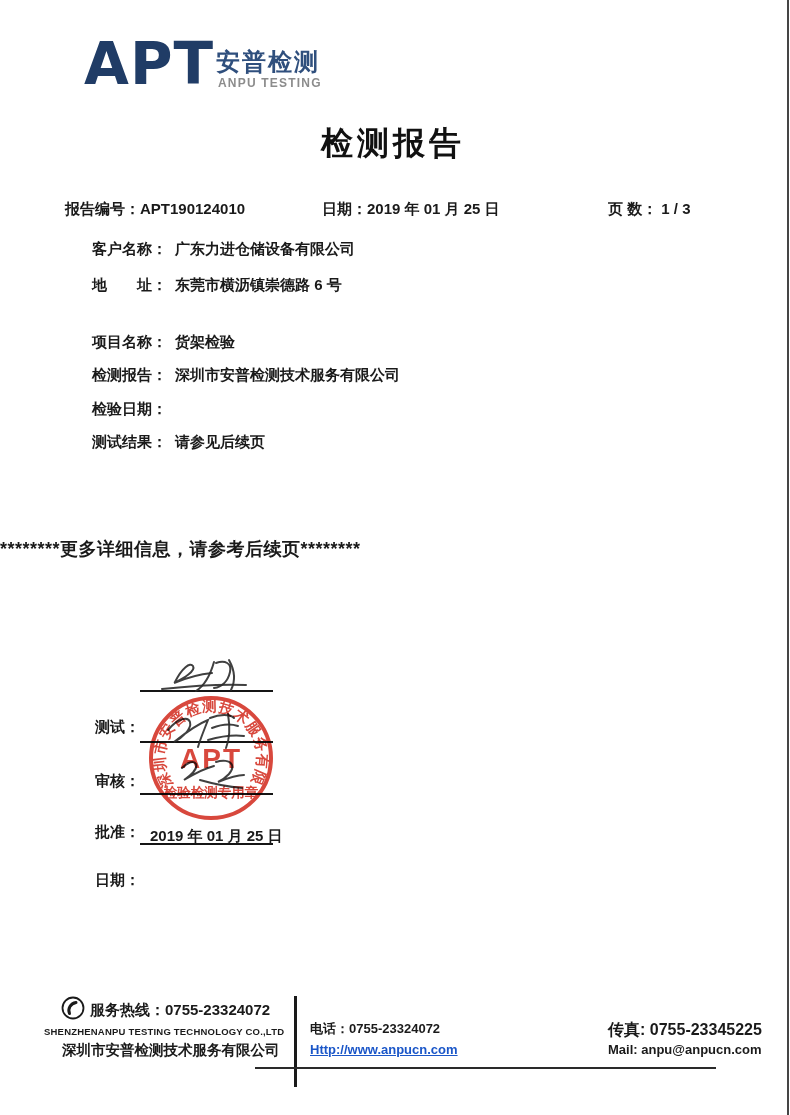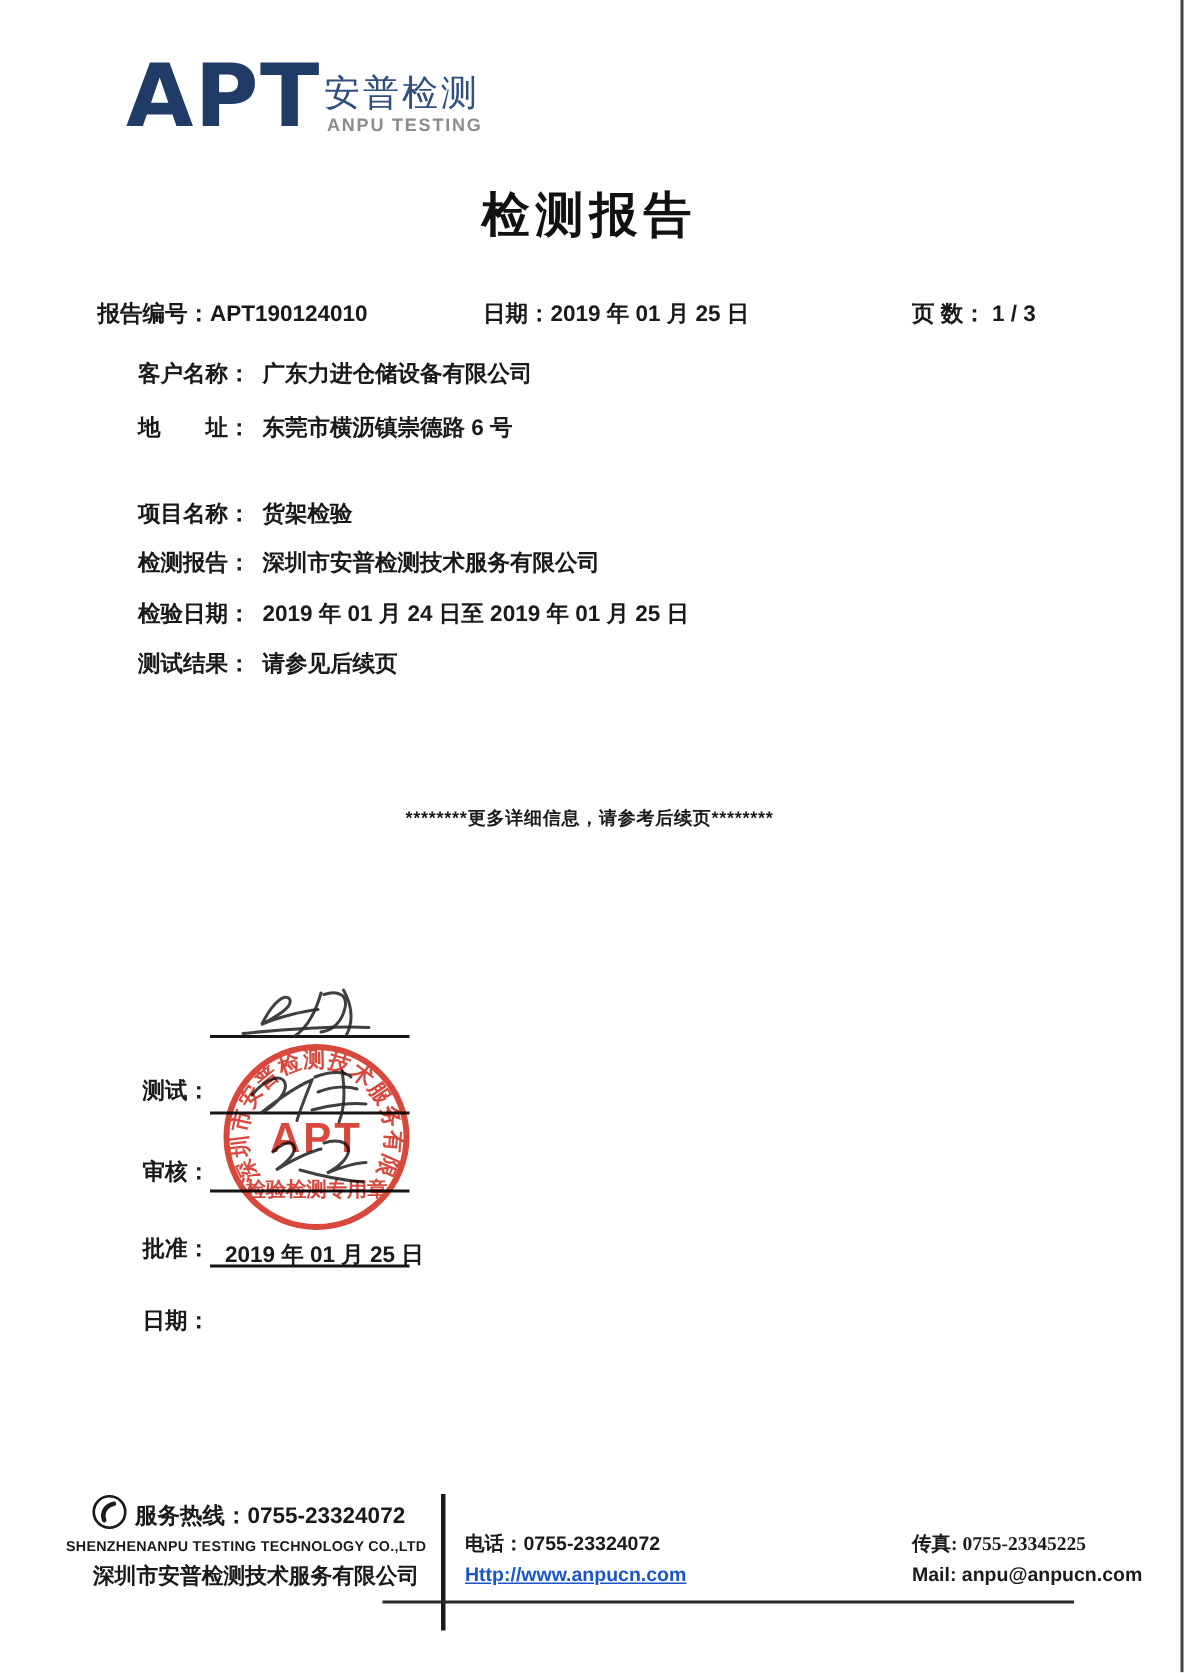--- a/index.html
+++ b/index.html
@@ -6,52 +6,52 @@
   .page{
     position:relative;width:790px;height:1115px;background:#ffffff;overflow:hidden;
     font-family:"Liberation Sans","DejaVu Sans",sans-serif;color:#1a1a1a;font-weight:bold;
   }
   .abs{position:absolute;}
   
   .scan-edge{position:absolute;top:0;bottom:0;right:1px;width:2px;background:#454545;}
   
   .logo-mark{left:84px;top:36px;font-size:58px;line-height:56px;font-weight:900;
     color:#203c66;letter-spacing:1px;font-family:"DejaVu Sans",sans-serif;}
-  .logo-cn{left:216px;top:46px;font-size:24px;color:#2f4f7d;letter-spacing:2px;font-weight:normal;text-align:right;}
+  .logo-cn{left:216px;top:46px;font-size:24px;color:#2f4f7d;letter-spacing:2px;font-weight:bold;text-align:right;}
   .logo-en{left:218px;top:76px;font-size:12px;color:#8c8c8c;letter-spacing:1.2px;font-weight:bold;}
   
   .title{left:0;top:122px;width:786px;text-align:center;font-size:32px;letter-spacing:4px;color:#111;}
   
   .meta{top:200px;font-size:15px;white-space:nowrap;}
   .meta-report{left:65px;}
   .meta-date{left:322px;}
   .meta-pages{left:608px;}
   
   .lbl{left:92px;font-size:15px;white-space:nowrap;}
   .val{left:175px;font-size:15px;white-space:nowrap;}
   
-  .note{left:0;top:537px;width:786px;text-align:center;font-size:12px;letter-spacing:.5px;}
+  .note{left:0;top:537px;width:786px;font-size:18px;letter-spacing:.5px;}
   
   .siglbl{left:95px;font-size:15px;white-space:nowrap;margin-top:44px;}
   .sigline{position:absolute;left:140px;width:133px;height:2px;background:#151515;}
   .sigdate{left:150px;top:827px;font-size:15px;white-space:nowrap;}
   .sig-svg{left:130px;top:650px;}
   .sig-path{fill:none;stroke:#2b2b2b;stroke-width:2;stroke-linecap:round;opacity:.9;}
   
   .stamp{left:146px;top:693px;mix-blend-mode:multiply;opacity:.92;}
   
   .footer-divider{position:absolute;left:294px;top:996px;width:3px;height:91px;background:#1a1a1a;}
   .footer-rule{position:absolute;left:255px;top:1067px;width:461px;height:2px;background:#2a2a2a;}
   .hotline{left:90px;top:1001px;font-size:15px;white-space:nowrap;}
   .phone-icon{left:60px;top:995px;}
   .co-en{left:44px;top:1026px;font-size:9.5px;letter-spacing:.2px;white-space:nowrap;}
   .co-cn{left:62px;top:1041px;font-size:14.5px;white-space:nowrap;}
   .f-r1{left:310px;top:998px;font-size:13px;white-space:nowrap;}
   .f-r2a{left:310px;top:1020px;font-size:13px;white-space:nowrap;}
-  .f-r2b{left:608px;top:1020px;font-size:13px;white-space:nowrap;font-family:Liberation Serif, serif;}
+  .f-r2b{left:608px;top:1020px;font-size:16px;white-space:nowrap;}
   .f-r3a{left:310px;top:1042px;font-size:13px;white-space:nowrap;color:#1a56c8;text-decoration:underline;cursor:pointer;}
   .f-r3b{left:608px;top:1042px;font-size:13px;white-space:nowrap;}
 </style>
 </head>
 <body>
 
 <div class="page">
 
   <div class="scan-edge"></div>
 
@@ -68,21 +68,20 @@
   <div class="abs lbl" style="top:240px">客户名称：</div>
   <div class="abs val" style="top:240px">广东力进仓储设备有限公司</div>
   <div class="abs lbl" style="top:276px">地　　址：</div>
   <div class="abs val" style="top:276px">东莞市横沥镇崇德路 6 号</div>
 
   <div class="abs lbl" style="top:333px">项目名称：</div>
   <div class="abs val" style="top:333px">货架检验</div>
   <div class="abs lbl" style="top:366px">检测报告：</div>
   <div class="abs val" style="top:366px">深圳市安普检测技术服务有限公司</div>
   <div class="abs lbl" style="top:400px">检验日期：</div>
-  <div class="abs val" style="top:400px">2019 年 01 月 24 日至 2019 年 01 月 25 日</div>
   <div class="abs lbl" style="top:433px">测试结果：</div>
   <div class="abs val" style="top:433px">请参见后续页</div>
 
   <div class="abs note">********更多详细信息，请参考后续页********</div>
 
   <div class="abs siglbl" style="top:674px">测试：</div>
   <div class="sigline" style="top:690px"></div>
   <div class="abs siglbl" style="top:728px">审核：</div>
   <div class="sigline" style="top:741px"></div>
   <div class="abs siglbl" style="top:779px">批准：</div>

